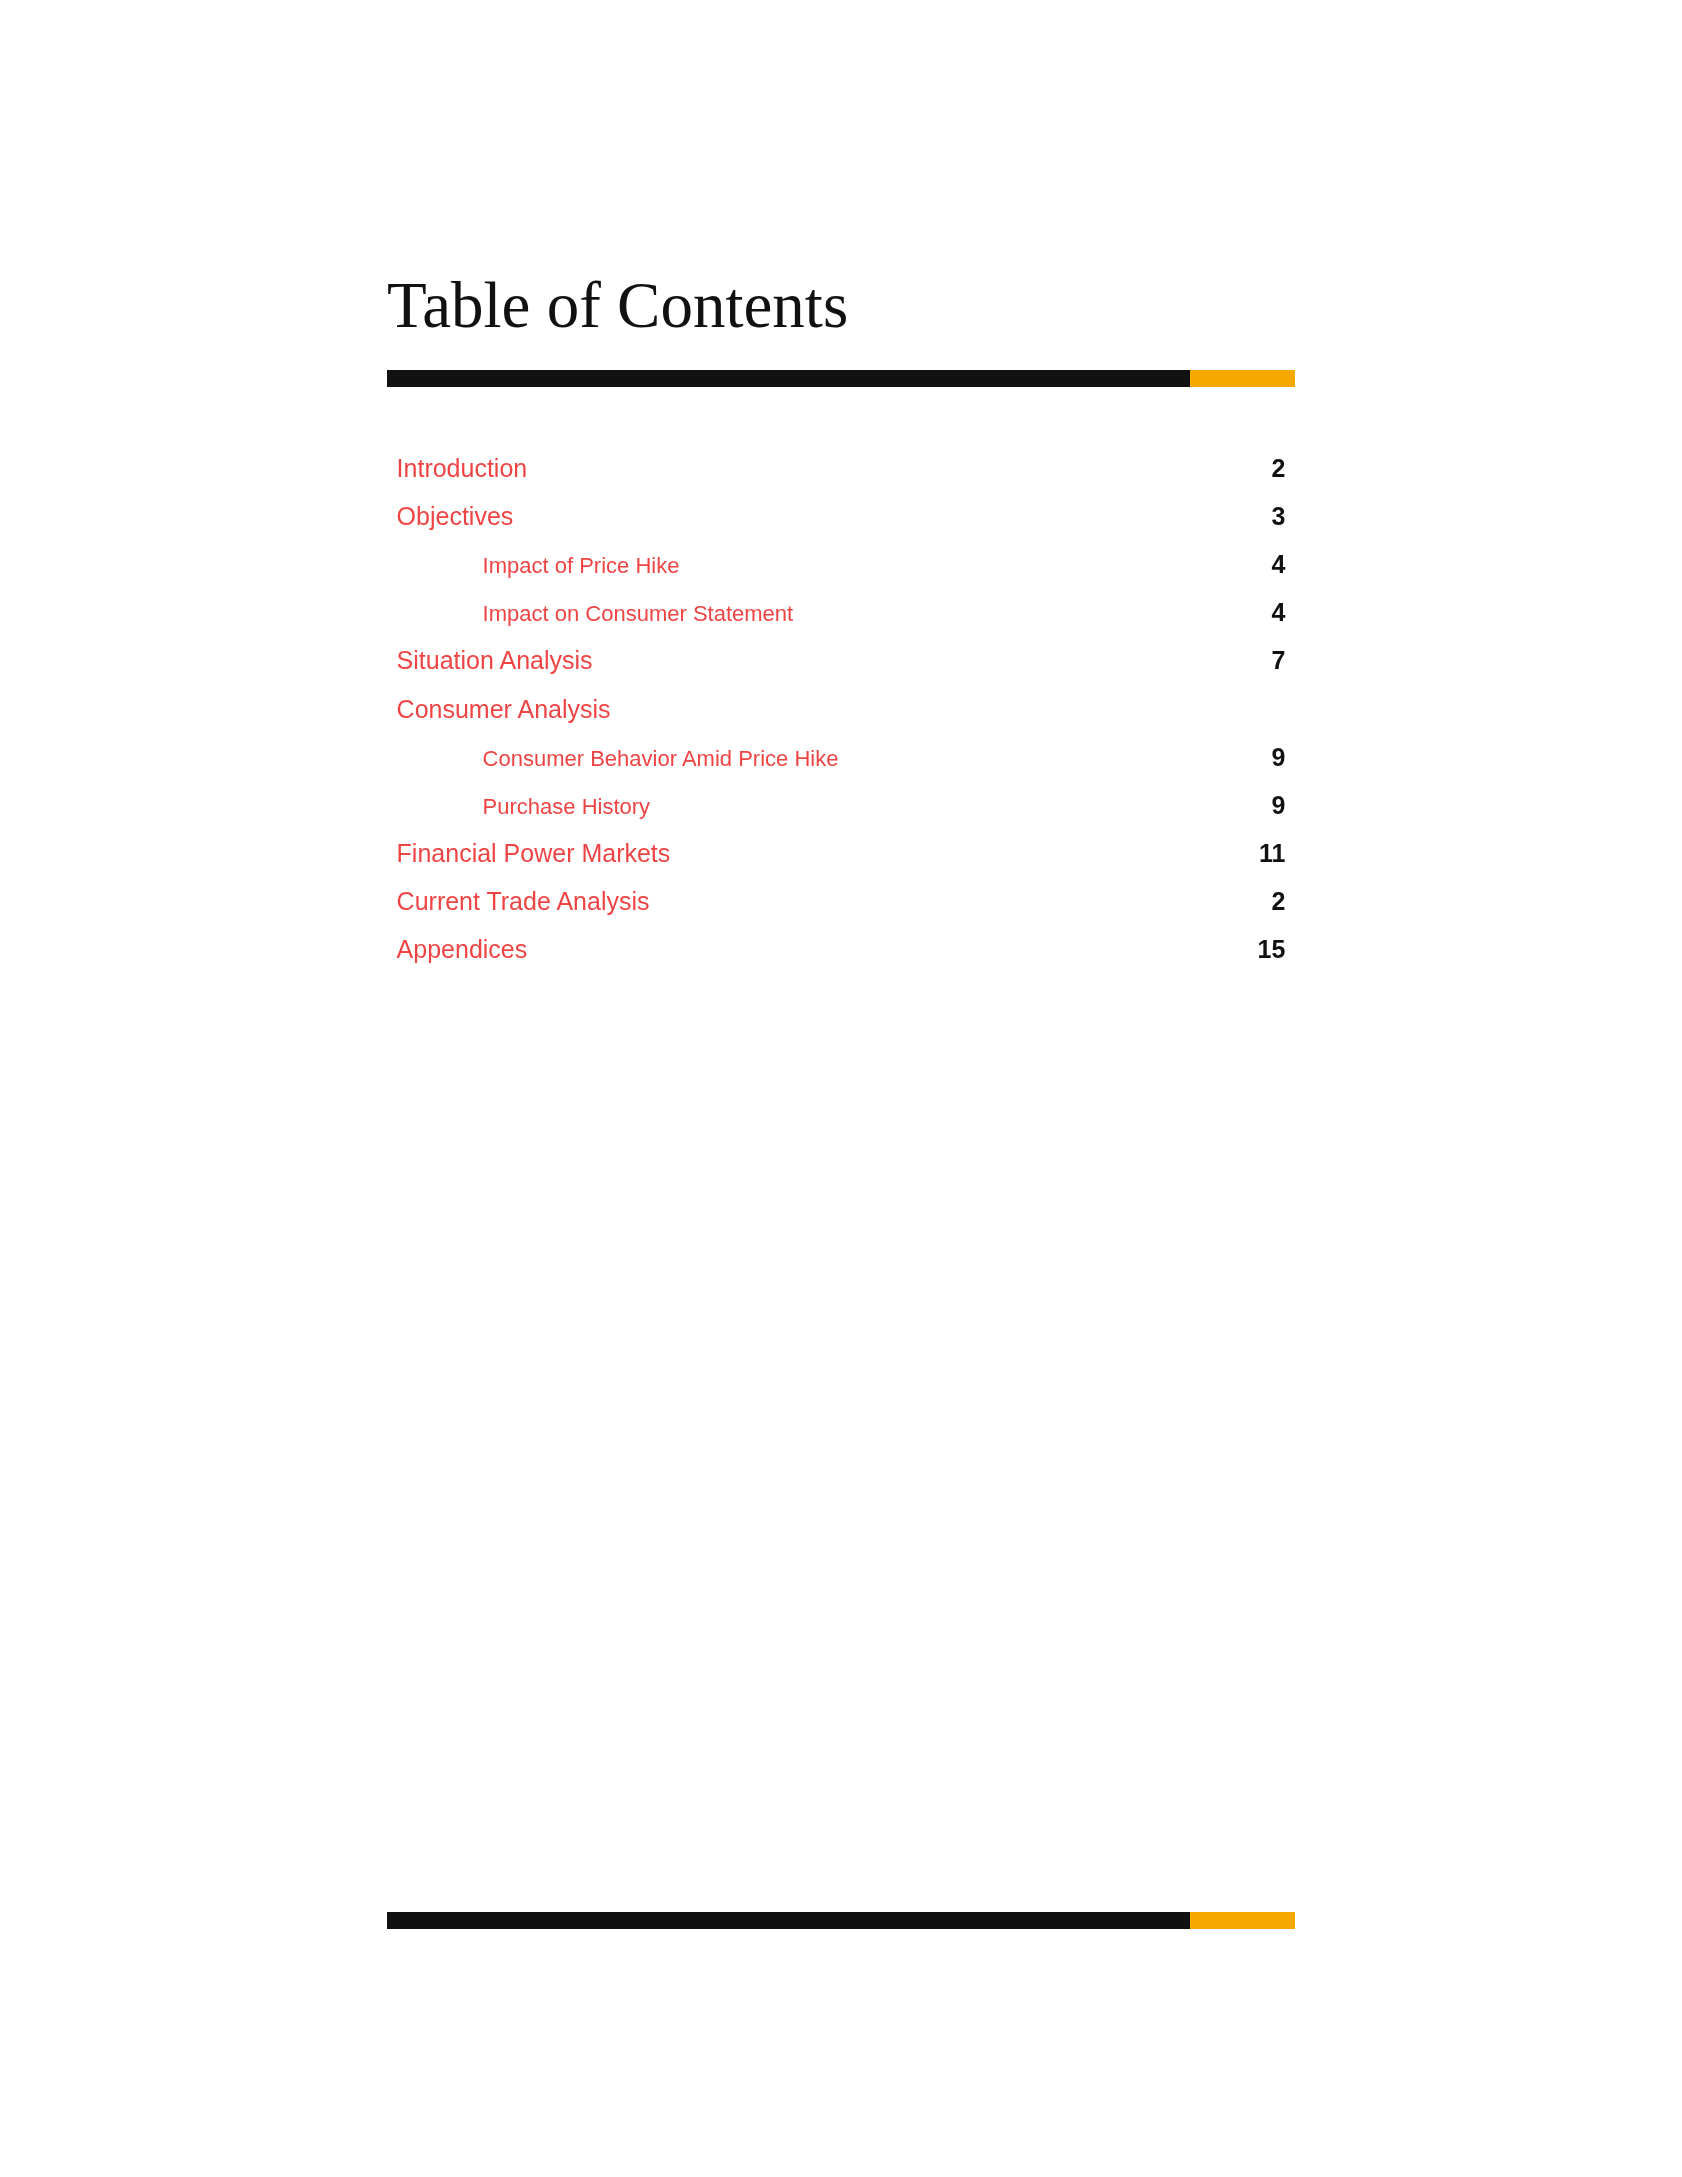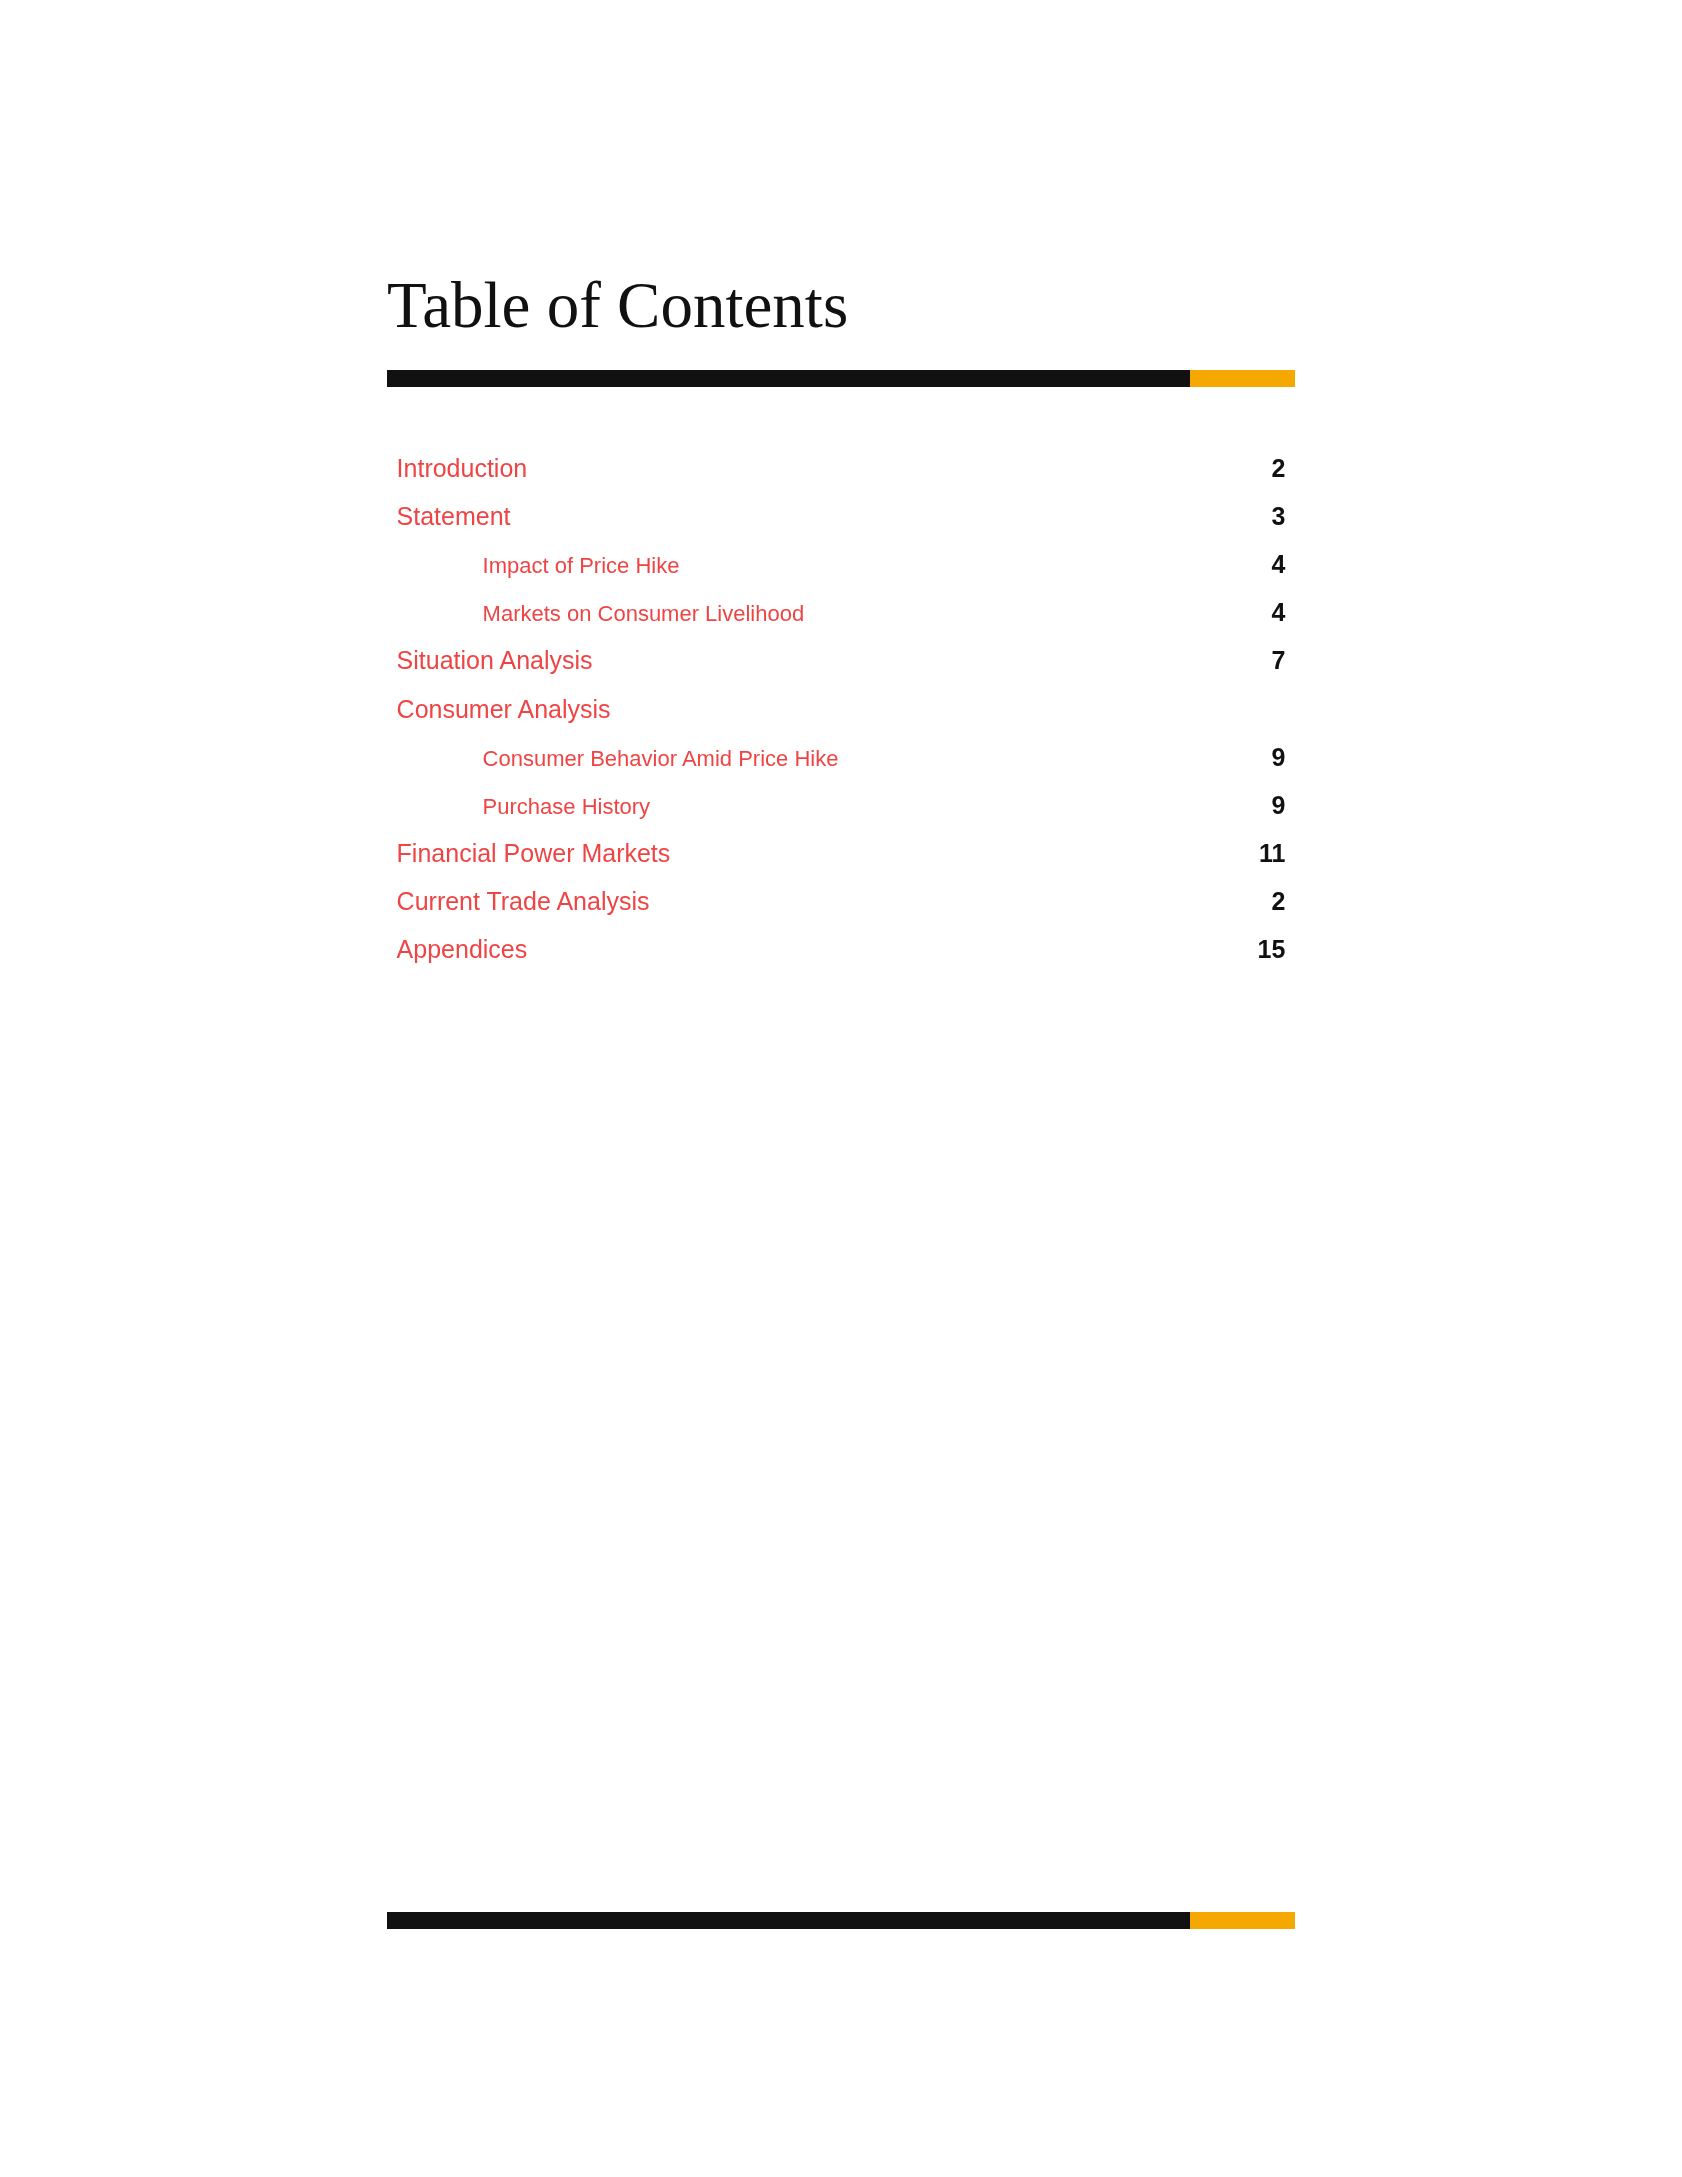--- a/index.html
+++ b/index.html
@@ -127,29 +127,29 @@
     <div class="divider-gold"></div>
   </div>
 
   <div class="toc-content">
 
   <div class="toc-item">
         <span class="toc-item-label">Introduction</span>
         <span class="toc-item-page">2</span>
       </div>
       <div class="toc-item">
-        <span class="toc-item-label">Statement</span>
+        <span class="toc-item-label">Objectives</span>
         <span class="toc-item-page">3</span>
       </div>
       <div class="toc-item">
         <span class="toc-item-label sub">Impact of Price Hike</span>
         <span class="toc-item-page">4</span>
       </div>
       <div class="toc-item">
-        <span class="toc-item-label sub">Markets on Consumer Livelihood</span>
+        <span class="toc-item-label sub">Impact on Consumer Statement</span>
         <span class="toc-item-page">4</span>
       </div>
       <div class="toc-item">
         <span class="toc-item-label">Situation Analysis</span>
         <span class="toc-item-page">7</span>
       </div>
       <div class="toc-item">
         <span class="toc-item-label">Consumer Analysis</span>
         <span class="toc-item-page hidden"></span>
       </div>

